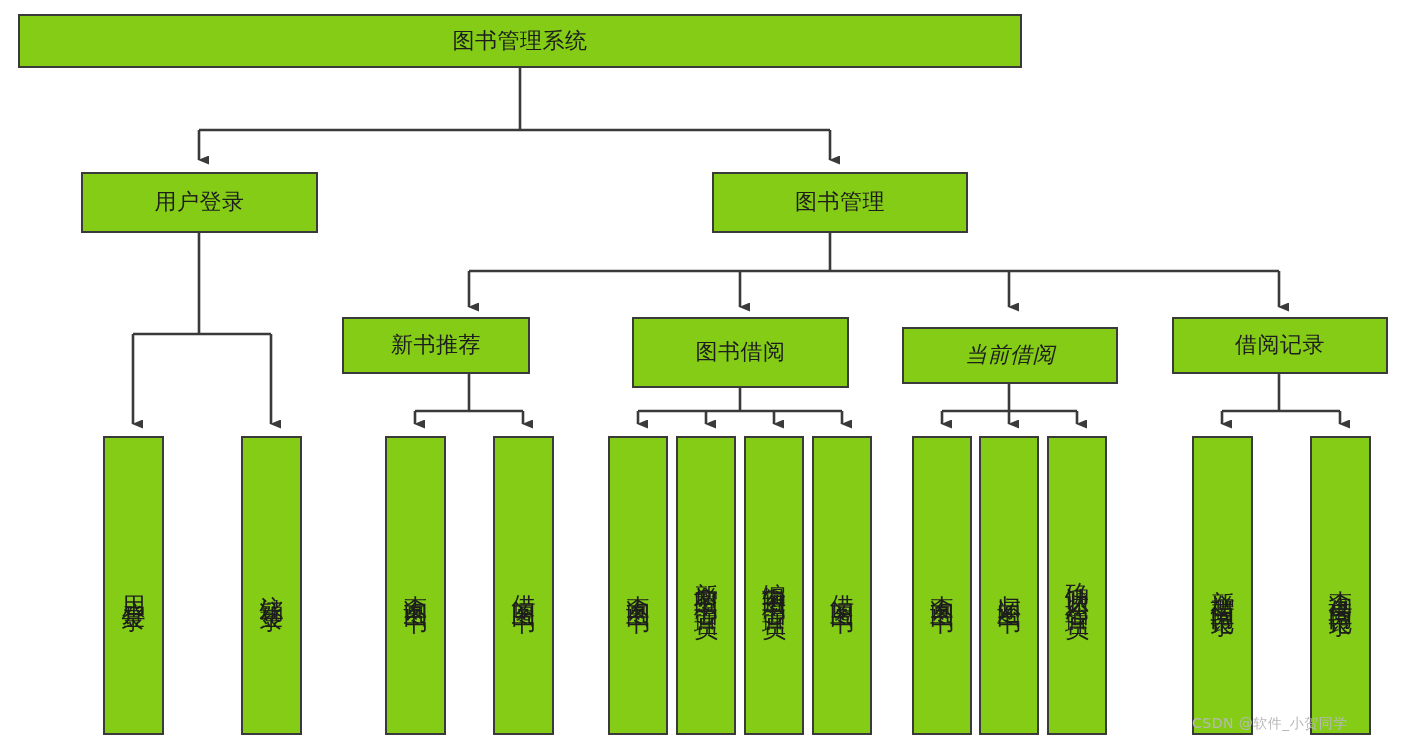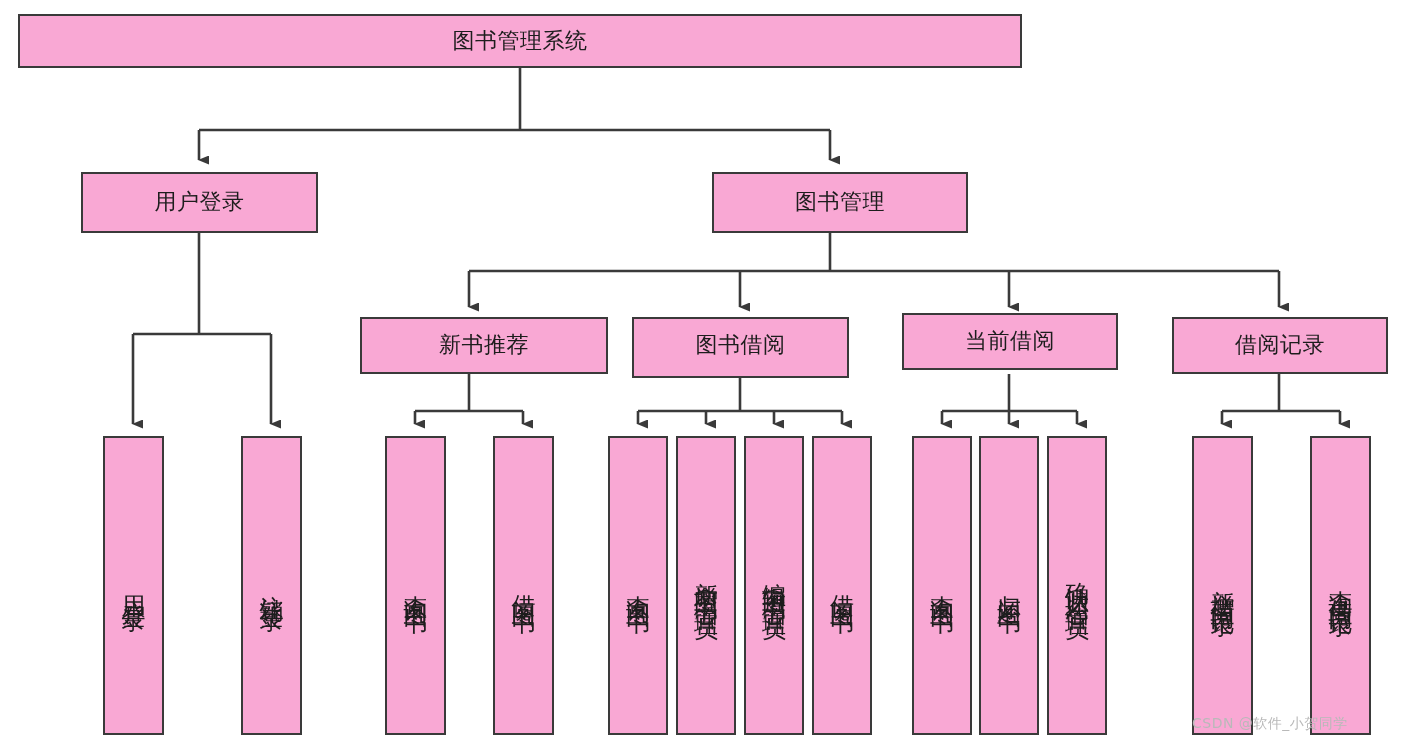--- a/index.html
+++ b/index.html
@@ -21,21 +21,21 @@
     position: absolute;
     left: 0;
     top: 0;
     width: 1405px;
     height: 747px;
     pointer-events: none;
   }
   .node {
     position: absolute;
     box-sizing: border-box;
-    background: #f9a8d4;
+    background: #84cc16;
     border: 2.5px solid #3a3a3a;
     display: flex;
     align-items: center;
     justify-content: center;
     color: #1d1d1d;
     line-height: 1.12;
   }
   .node.h {
     font-size: 22px;
     letter-spacing: 0.5px;
@@ -122,29 +122,29 @@
   </div>
 
   <div class="node h" style="left:81px; top:172px; width:237px; height:61px;">
     <span class="lbl">用户登录</span>
   </div>
 
   <div class="node h" style="left:712px; top:172px; width:256px; height:61px;">
     <span class="lbl">图书管理</span>
   </div>
 
-  <div class="node h" style="left:360px; top:317px; width:248px; height:57px;">
+  <div class="node h" style="left:342px; top:317px; width:188px; height:57px;">
     <span class="lbl">新书推荐</span>
   </div>
 
-  <div class="node h" style="left:632px; top:317px; width:217px; height:61px;font-family:Liberation Mono, monospace;">
+  <div class="node h" style="left:632px; top:317px; width:217px; height:71px;">
     <span class="lbl">图书借阅</span>
   </div>
 
-  <div class="node h" style="left:902px; top:313px; width:216px; height:57px;">
+  <div class="node h" style="left:902px; top:327px; width:216px; height:57px;font-style:italic;">
     <span class="lbl">当前借阅</span>
   </div>
 
   <div class="node h" style="left:1172px; top:317px; width:216px; height:57px;font-family:Liberation Serif, serif;">
     <span class="lbl">借阅记录</span>
   </div>
 
   <div class="node v" style="left:103px; top:436px; width:61px; height:299px;">
     <span class="lbl">用户登录</span>
   </div>

